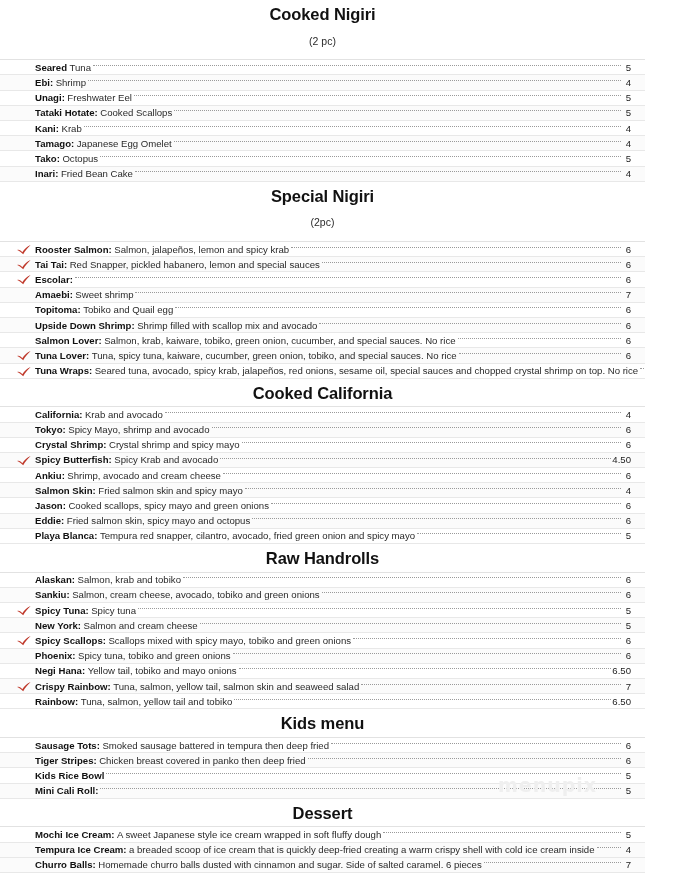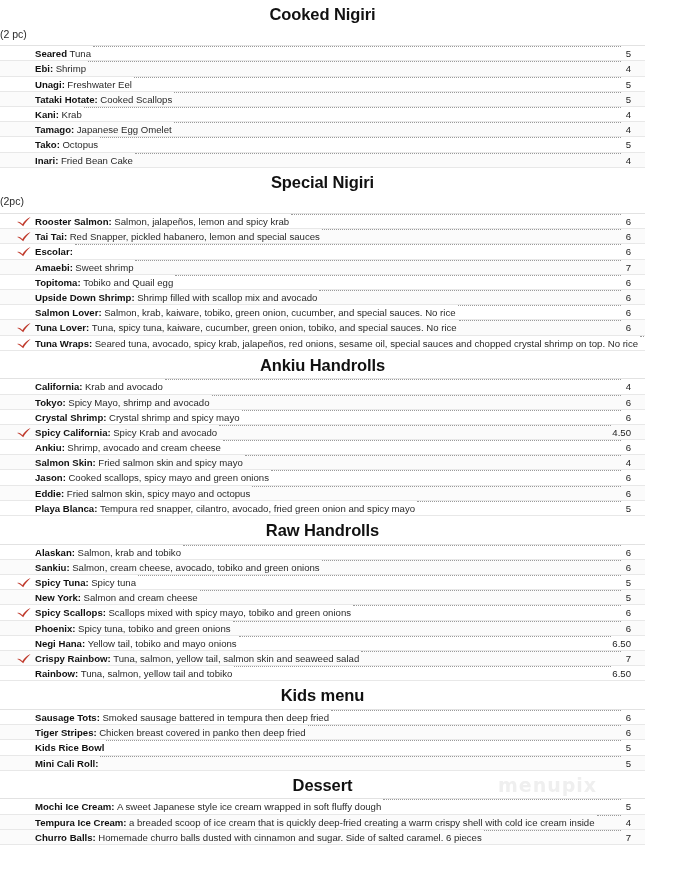--- a/index.html
+++ b/index.html
@@ -27,37 +27,37 @@
     text-align: center;
     font-weight: bold;
     font-size: 16.5px;
     letter-spacing: -0.1px;
     color: #111111;
     margin: 0;
     padding: 4px 0 3px 0;
     line-height: 1.25;
   }
   .section-sub {
-    text-align: left;
+    text-align: center;
     font-size: 10.5px;
     color: #2b2b2b;
-    margin: 0;
+    margin: 7px;
     padding: 0 0 4px 0;
     line-height: 1.3;
   }
   .items {
     margin: 0;
     padding: 0;
     list-style: none;
     border-top: 1px solid #e2e2e2;
   }
   .item {
     position: relative;
     display: flex;
-    align-items: flex-start;
+    align-items: center;
     font-size: 9.6px;
     line-height: 1.15;
     height: 15.2px;
     box-sizing: border-box;
     padding: 2px 14px 2px 35px;
     border-bottom: 1px solid #e8e8e8;
     background: #ffffff;
     white-space: nowrap;
     overflow: hidden;
   }
@@ -283,21 +283,21 @@
     </span>
     <span class="name">Tuna Wraps:</span>
     <span class="desc">Seared tuna, avocado, spicy krab, jalapeños, red onions, sesame oil, special sauces and chopped crystal shrimp on top. No rice</span>
     <span class="leader"></span>
     <span class="price">6</span>
   </li>
 </ul>
   </section>
 
   <section class="section">
-    <h2 class="section-title">Ankiu Handrolls</h2>
+    <h2 class="section-title">Cooked California</h2>
 
     <ul class="items">
   <li class="item">
 
     <span class="name">California:</span>
     <span class="desc">Krab and avocado</span>
     <span class="leader"></span>
     <span class="price">4</span>
   </li>
 
@@ -317,21 +317,21 @@
     <span class="price">6</span>
   </li>
 
   <li class="item alt">
     <span class="check">
       <svg viewBox="0 0 16 11" width="16" height="11" aria-hidden="true">
         <path d="M1.2 6.0 C3.0 5.2 5.0 6.6 6.3 8.2 C8.3 5.0 11.2 2.2 14.6 0.9 C11.6 3.6 9.0 6.9 7.2 10.2 C5.4 8.6 3.2 7.0 1.2 6.0 Z" fill="#c0392b"></path>
         <path d="M6.5 8.6 C8.5 5.3 11.3 2.6 14.6 0.9 C11.0 3.0 8.2 5.8 6.5 8.6 Z" fill="#8e2b22"></path>
       </svg>
     </span>
-    <span class="name">Spicy California:</span>
+    <span class="name">Spicy Butterfish:</span>
     <span class="desc">Spicy Krab and avocado</span>
     <span class="leader"></span>
     <span class="price">4.50</span>
   </li>
 
   <li class="item">
 
     <span class="name">Ankiu:</span>
     <span class="desc">Shrimp, avocado and cream cheese</span>
     <span class="leader"></span>

